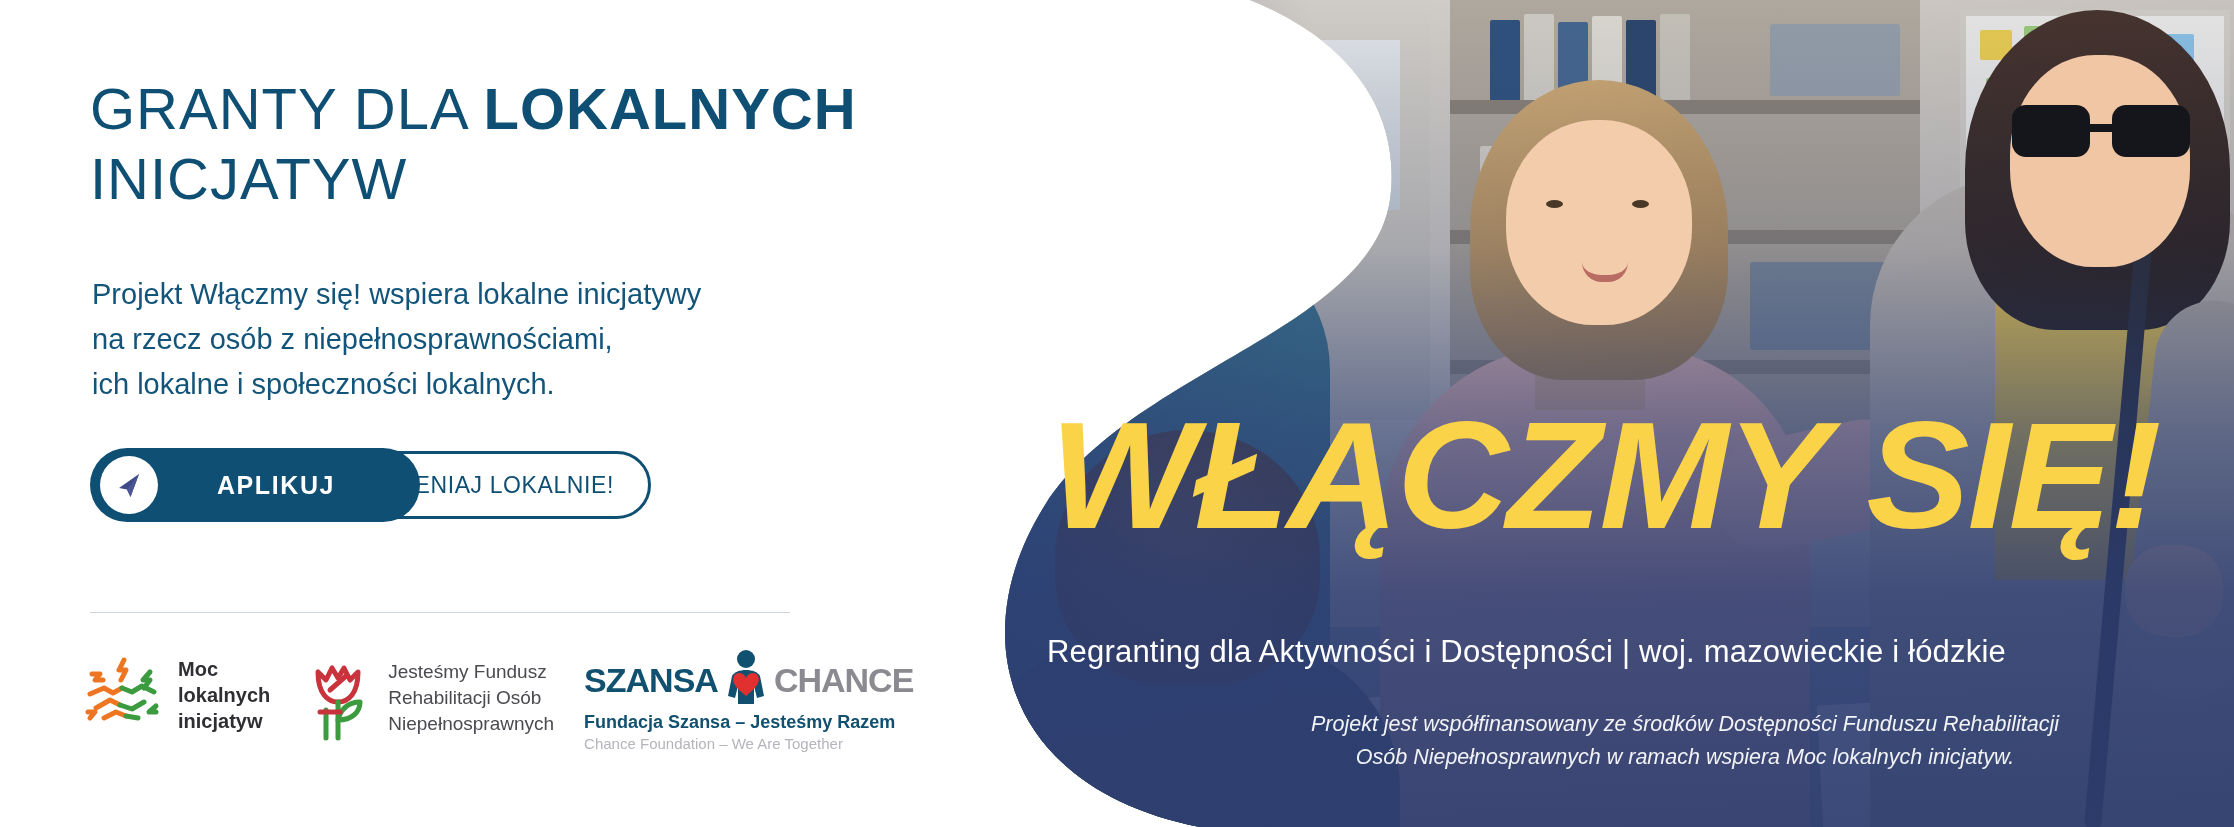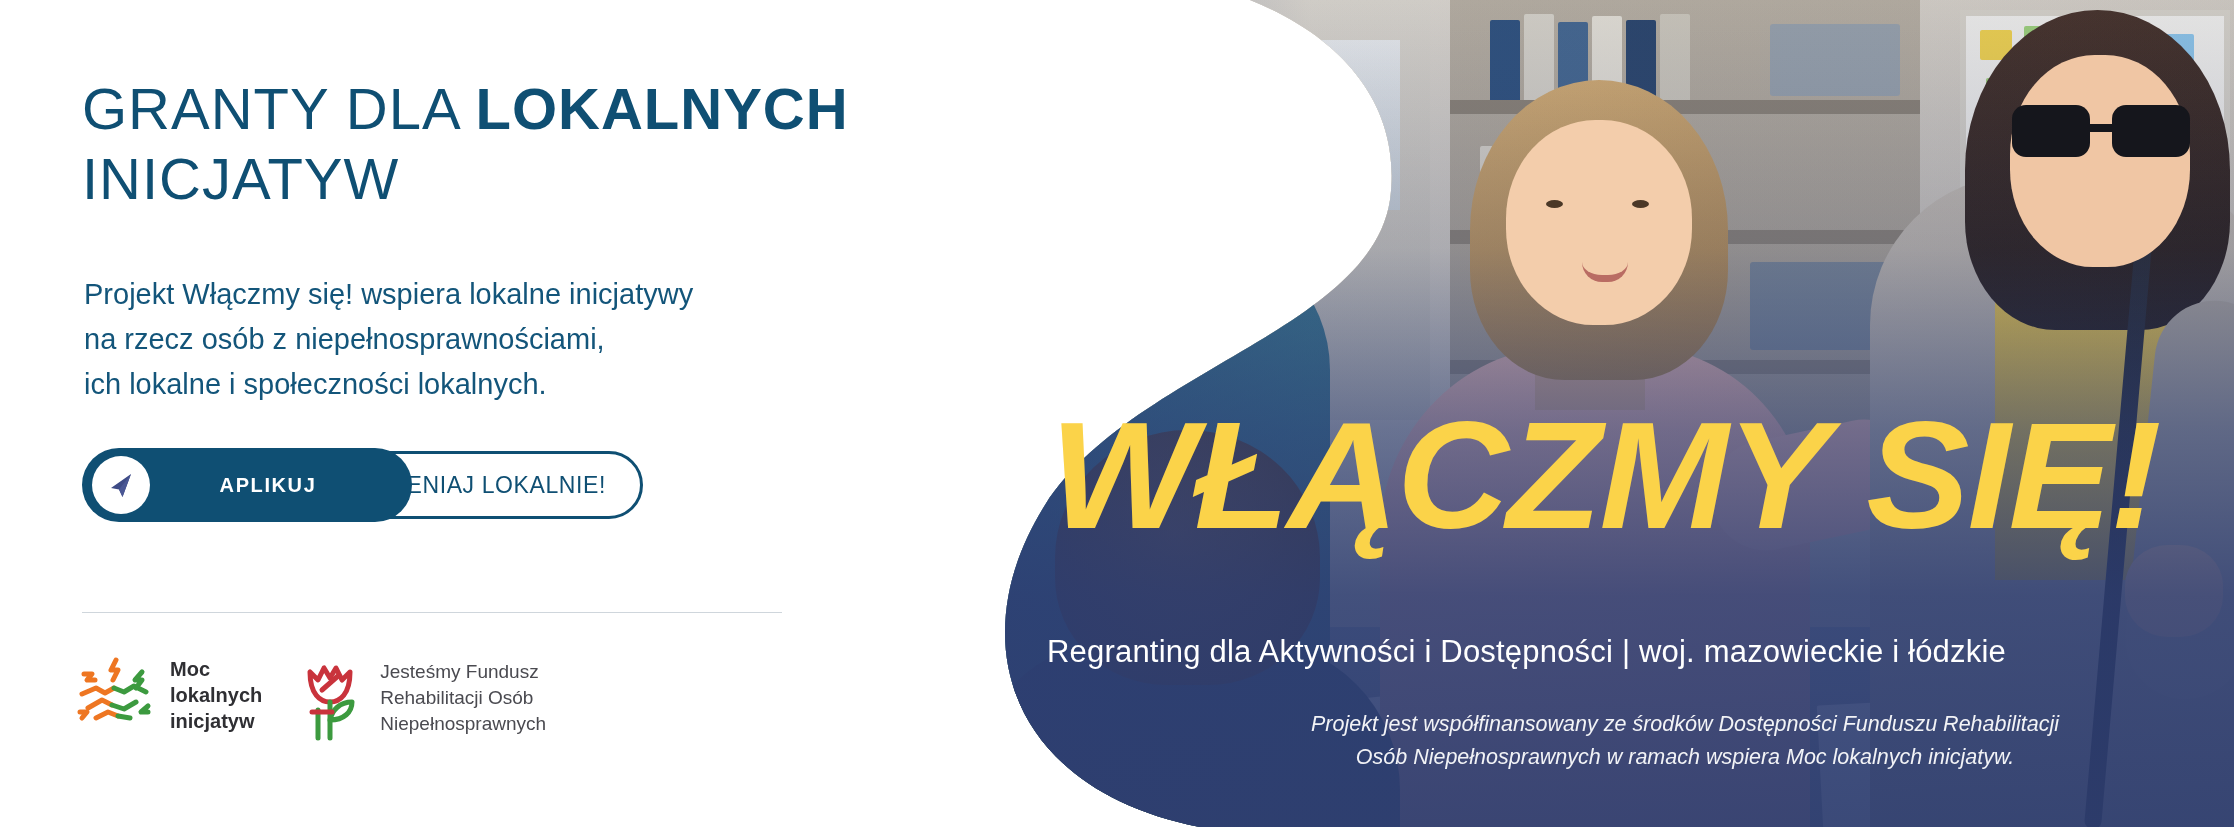--- a/index.html
+++ b/index.html
@@ -146,21 +146,21 @@
         rgba(38,57,110,0.05) 0%,
         rgba(40,60,115,0.22) 30%,
         rgba(44,64,120,0.62) 52%,
         rgba(45,62,115,0.86) 72%,
         rgba(46,62,112,0.93) 100%),
       linear-gradient(90deg, rgba(40,58,112,0.45) 0%, rgba(40,58,112,0.02) 28%);
   }
 
   
   #left-panel {
-    position: absolute; top: 0; left: 0; width: 950px; height: 729px;
+    position: absolute; top: 0; left: 8px; width: 950px; height: 729px;
   }
 
   #headline {
     position: absolute; left: 82px; top: 74px; width: 790px;
     font-size: 58px; line-height: 70px; letter-spacing: 1px;
     color: #0f4f73; font-weight: 300;
   }
   #headline .bold { font-weight: 700; }
 
   #lead {
@@ -179,21 +179,21 @@
   #cta-primary {
     position: absolute; left: 0; top: 0; width: 330px; height: 74px;
     background:#0f4f73; border-radius: 40px; display:flex; align-items:center;
   }
   #cta-icon {
     width: 58px; height: 58px; border-radius: 50%; background:#ffffff;
     margin-left: 10px; display:flex; align-items:center; justify-content:center; flex:0 0 auto;
   }
   #cta-label {
     flex:1; text-align:center; color:#ffffff; font-weight:700;
-    font-size: 20px; letter-spacing: 1.6px; padding-right: 26px;
+    font-size: 25px; letter-spacing: 1.6px; padding-right: 26px;
   }
 
   #divider {
     position:absolute; left: 82px; top: 612px; width: 700px; height: 1px; background:#cfd6dc;
   }
 
   
   #logos { position:absolute; left: 72px; top: 650px; display:flex; align-items:flex-start; gap: 30px; }
   .logo { display:flex; align-items:center; gap: 12px; }
   .logo-text { color:#2f2f33; }
@@ -395,16 +395,31 @@
             </g>
           </svg>
         </span>
         <span class="logo-text">
           <span>Jesteśmy Fundusz</span><br>
           <span>Rehabilitacji Osób</span><br>
           <span>Niepełnosprawnych</span>
         </span>
       </div>
 
+      <div class="logo" id="logo-szansa">
+        <div id="szansa-top">
+          <span class="szansa-word" id="szansa-s">SZANSA</span>
+          <span>
+            <svg width="52" height="56" viewBox="0 0 52 56" aria-hidden="true">
+              <circle cx="26" cy="9" r="9" fill="#11506f"></circle>
+              <path d="M26 20 C20 20, 14 22, 12 26 L8 46 L15 48 L18 36 L18 54 L34 54 L34 36 L37 48 L44 46 L40 26 C38 22, 32 20, 26 20 Z" fill="#11506f"></path>
+              <path d="M26 46 C16 38, 11 32, 14 26 C17 21, 24 23, 26 28 C28 23, 35 21, 38 26 C41 32, 36 38, 26 46 Z" fill="#e03030"></path>
+            </svg>
+          </span>
+          <span class="szansa-word" id="chance-s">CHANCE</span>
+        </div>
+        <div id="szansa-l2">Fundacja Szansa – Jesteśmy Razem</div>
+        <div id="szansa-l3">Chance Foundation – We Are Together</div>
+      </div>
 
     </div>
   </div>
 </div>
 
 </body></html>

